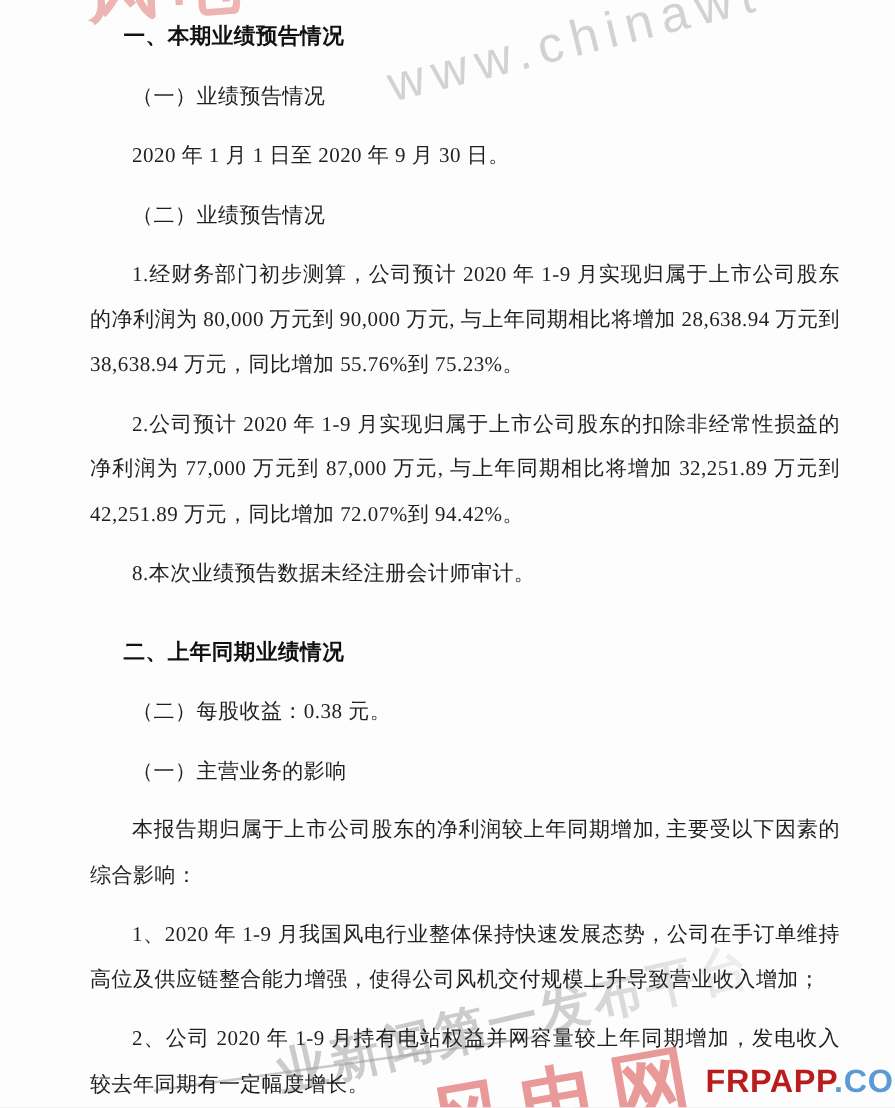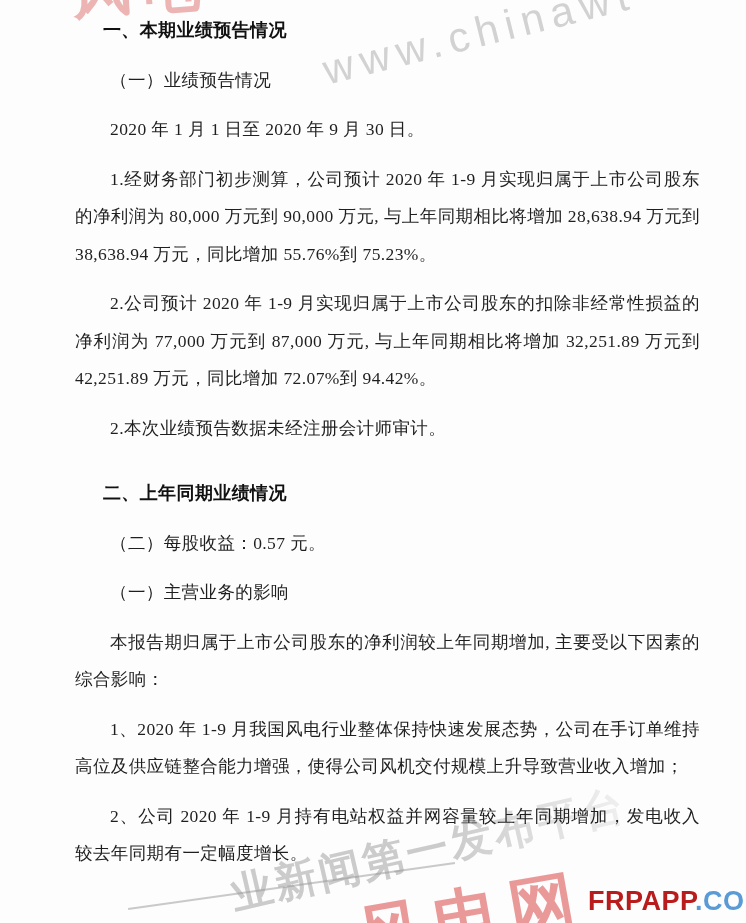--- a/index.html
+++ b/index.html
@@ -84,26 +84,27 @@
   <div class="wm wm-top-site">www.chinawt</div>
   <div class="wm wm-bottom-site">业新闻第一发布平台</div>
   <div class="wm wm-bottom-line"></div>
   <div class="wm wm-bottom-red">风电网</div>
 
   <div class="doc">
 
     <p class="h">一、本期业绩预告情况</p>
     <p>（一）业绩预告情况</p>
     <p>2020 年 1 月 1 日至 2020 年 9 月 30 日。</p>
+    <p>（二）业绩预告情况</p>
     <p>1.经财务部门初步测算，公司预计 2020 年 1-9 月实现归属于上市公司股东的净利润为 80,000 万元到 90,000 万元, 与上年同期相比将增加 28,638.94 万元到 38,638.94 万元，同比增加 55.76%到 75.23%。</p>
     <p>2.公司预计 2020 年 1-9 月实现归属于上市公司股东的扣除非经常性损益的净利润为 77,000 万元到 87,000 万元, 与上年同期相比将增加 32,251.89 万元到 42,251.89 万元，同比增加 72.07%到 94.42%。</p>
-    <p>2.本次业绩预告数据未经注册会计师审计。</p>
+    <p>8.本次业绩预告数据未经注册会计师审计。</p>
 
     <p class="h sec2">二、上年同期业绩情况</p>
-    <p>（二）每股收益：0.57 元。</p>
+    <p>（二）每股收益：0.38 元。</p>
 
     <p>（一）主营业务的影响</p>
     <p>本报告期归属于上市公司股东的净利润较上年同期增加, 主要受以下因素的综合影响：</p>
     <p>1、2020 年 1-9 月我国风电行业整体保持快速发展态势，公司在手订单维持高位及供应链整合能力增强，使得公司风机交付规模上升导致营业收入增加；</p>
     <p>2、公司 2020 年 1-9 月持有电站权益并网容量较上年同期增加，发电收入较去年同期有一定幅度增长。</p>
 
   </div>
 
   <div class="brand">
     <span style="color: #b91c1c;">FRPAPP</span><span style="color: rgb(91, 155, 213);">.COM</span>

